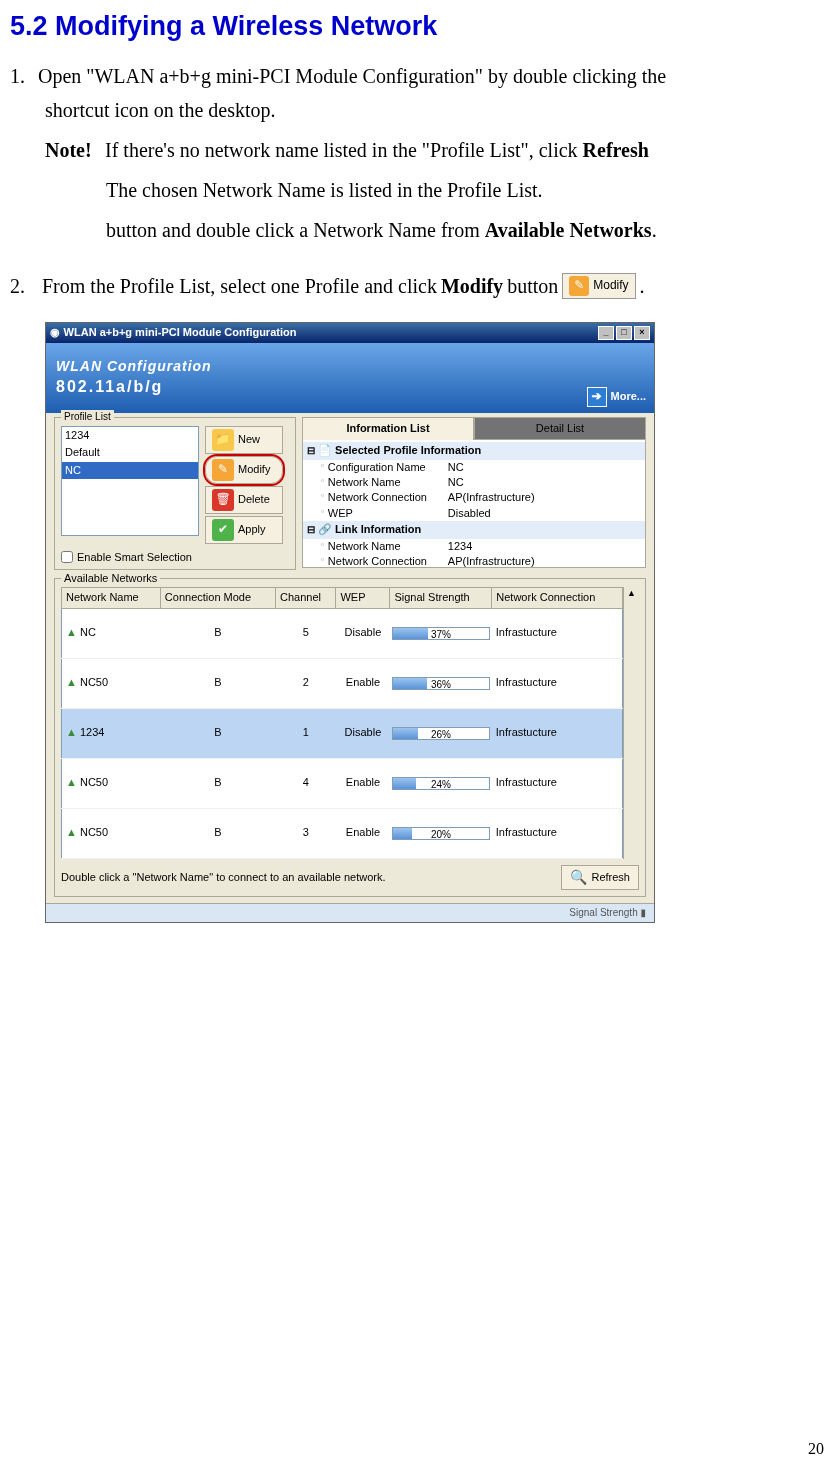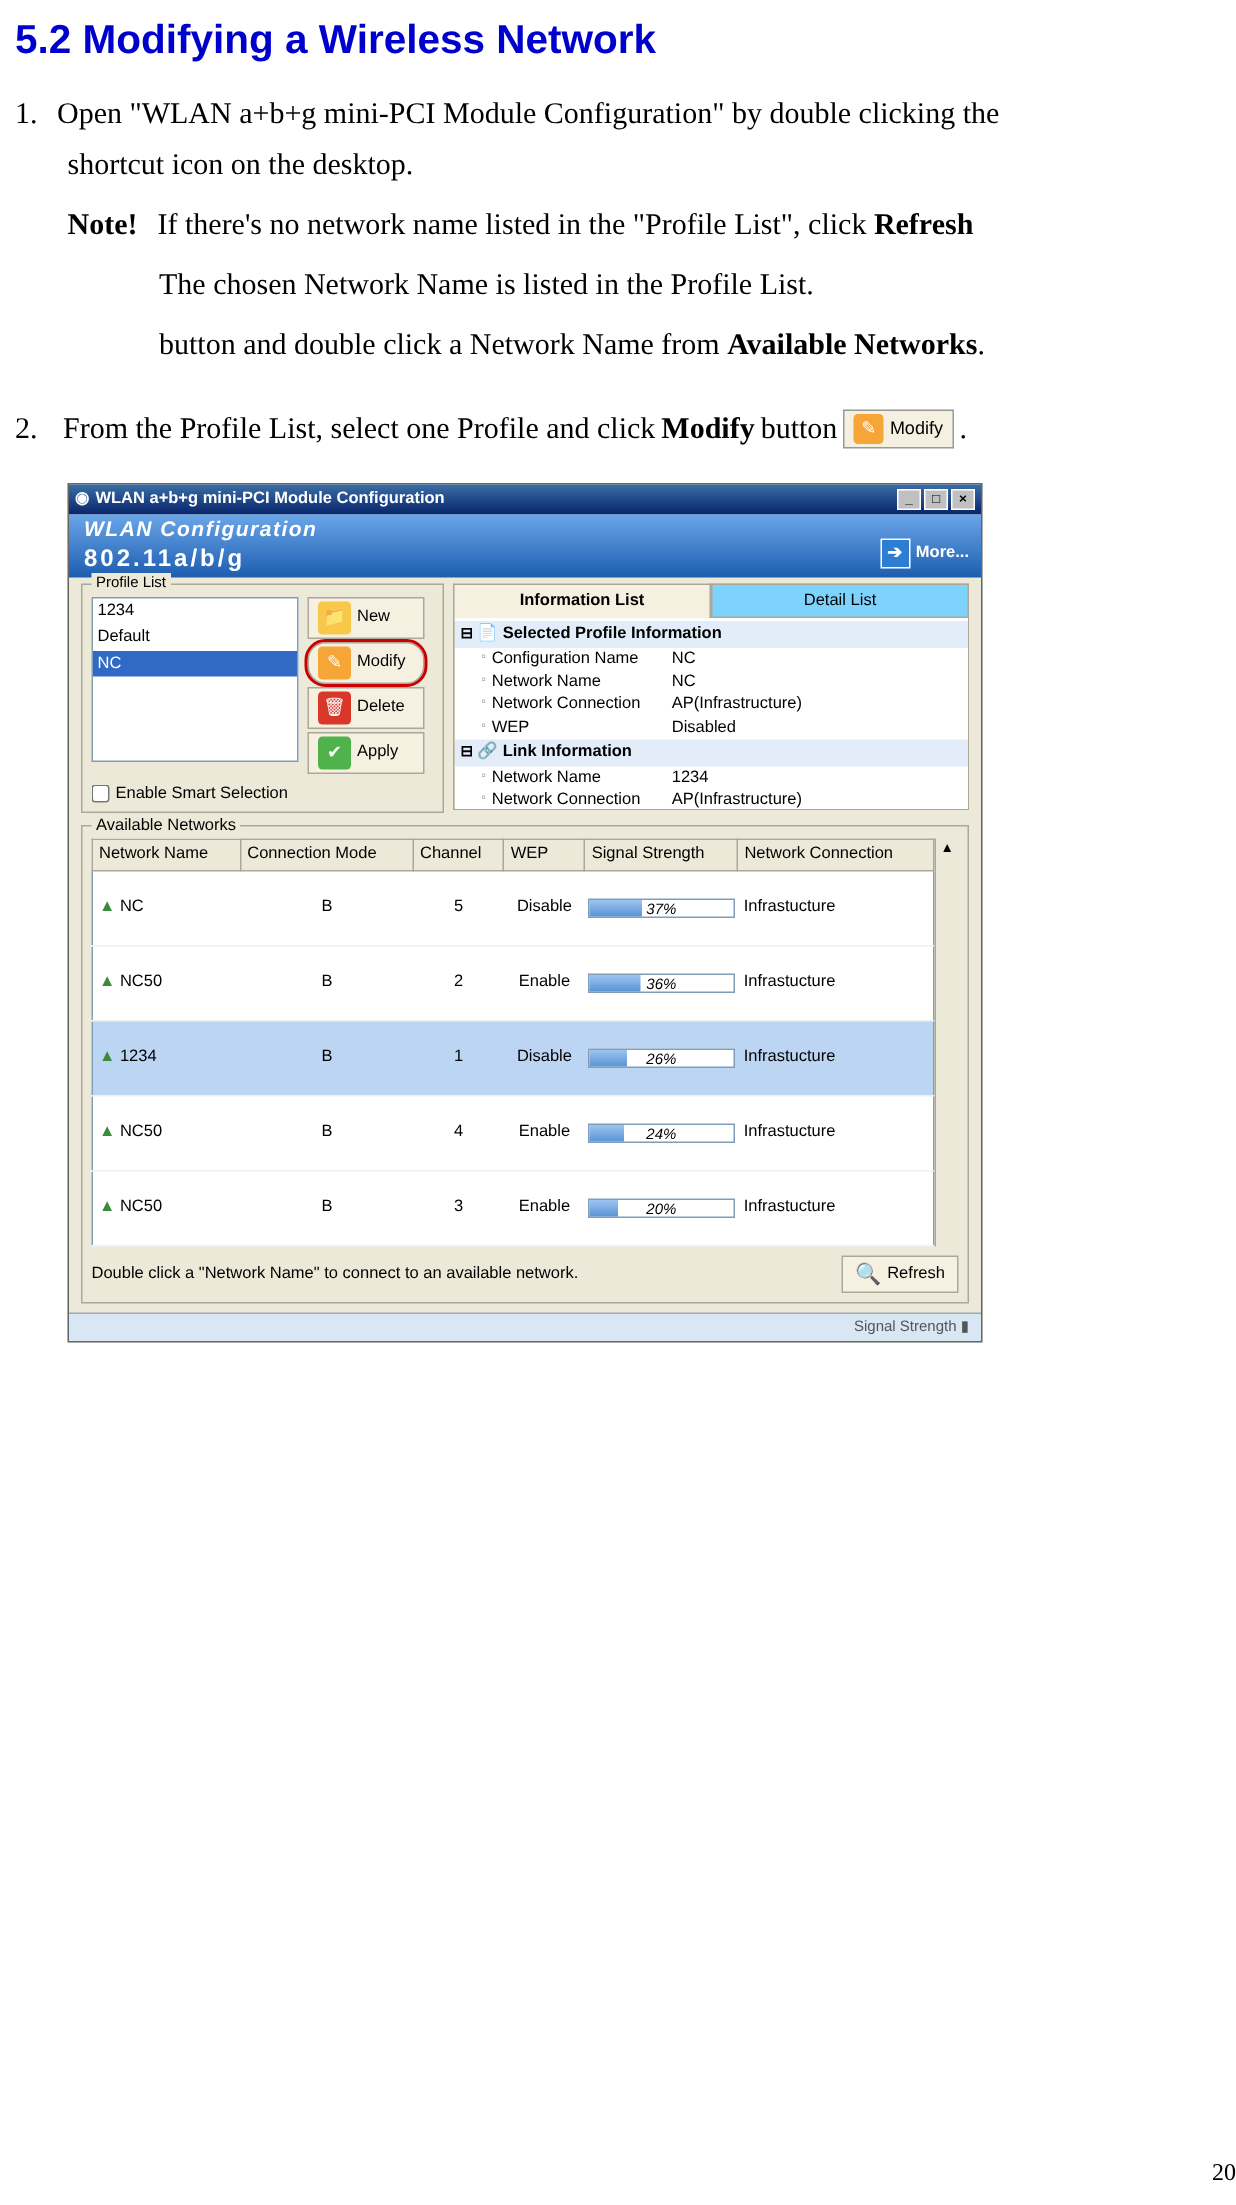--- a/index.html
+++ b/index.html
@@ -54,21 +54,21 @@
     font-weight: bold;
   }
   .titlebar .left { display: flex; align-items: center; gap: 4px; }
   .titlebar .ctrls { display: flex; gap: 2px; }
   .titlebar .ctrls span {
     width: 16px; height: 14px; background: #c0c0c0; border: 1px solid #fff;
     display: inline-flex; align-items: center; justify-content: center;
     color: #000; font-size: 9px; font-family: Arial; line-height: 1;
   }
   .banner {
-    height: 42px; background: linear-gradient(#6aa6e8, #1d5db0);
+    height: 70px; background: linear-gradient(#6aa6e8, #1d5db0);
     color: #fff; padding: 4px 10px; position: relative;
     display: flex; flex-direction: column; justify-content: center;
   }
   .banner .t1 { font-size: 14px; font-style: italic; font-weight: bold; letter-spacing: 1px; }
   .banner .t2 { font-size: 16px; font-weight: bold; letter-spacing: 2px; }
   .banner .more {
     position: absolute; right: 8px; bottom: 6px;
     display: flex; align-items: center; gap: 4px; color: #fff;
     font-size: 11px; font-weight: bold;
   }
@@ -105,21 +105,21 @@
   .modify-highlight { outline: 2px solid #c00; border-radius: 12px; }
   .profile-row { display: flex; gap: 6px; }
   .smart { margin-top: 6px; font-size: 11px; display: flex; align-items: center; gap: 4px; }
   .smart input { width: 12px; height: 12px; }
 
   
   .info-panel { flex: 1; }
   .tabbar { display: flex; }
   .tab {
     flex: 1; text-align: center; font-size: 11px; padding: 3px 0;
-    border: 1px solid #aca899; background: #7dd3fc;
+    border: 1px solid #aca899; background: #737373;
   }
   .tab.active { background: #f5f0e0; border-bottom: none; font-weight: bold; }
   .info-box {
     border: 1px solid #aca899; border-top: none; background: #fff;
     height: 128px; overflow-y: scroll; font-size: 11px; padding: 2px 0;
   }
   .info-box .hdr {
     font-weight: bold; background: #e3edf9; padding: 1px 4px;
     display: flex; align-items: center; gap: 3px;
   }
@@ -143,21 +143,21 @@
   .net-table {
     width: 100%; background: #fff; border: 1px solid #7f9db9;
     border-collapse: collapse; font-size: 11px;
   }
   .net-table th {
     background: #ece9d8; border: 1px solid #aca899; font-weight: normal;
     padding: 2px 4px; text-align: left; font-size: 11px;
   }
   .net-table td { padding: 1px 4px; border-bottom: 1px solid #f0f0f0; }
   .net-table tr.selected td { background: #bcd5f3; margin-left: 20px; }
-  .sig-cell { padding: 18px 2px !important; font-style: italic; }
+  .sig-cell { padding: 18px 2px !important; }
   .sig-bar { border: 1px solid #7f9db9; height: 13px; position: relative; background: #fff; }
   .sig-bar .fill { height: 100%; background: linear-gradient(#9cc5f0, #5a93d6); }
   .sig-bar .pct { position: absolute; left: 0; right: 0; top: 0; text-align: center; font-size: 10px; line-height: 13px; }
   .net-scroll { border-left: 1px solid #aca899; background: #ece9d8; width: 16px; }
   .net-wrap { display: flex; }
   .net-wrap .twrap { flex: 1; }
 
   .net-footer {
     display: flex; justify-content: space-between; align-items: center;
     margin-top: 6px; font-size: 11px;

